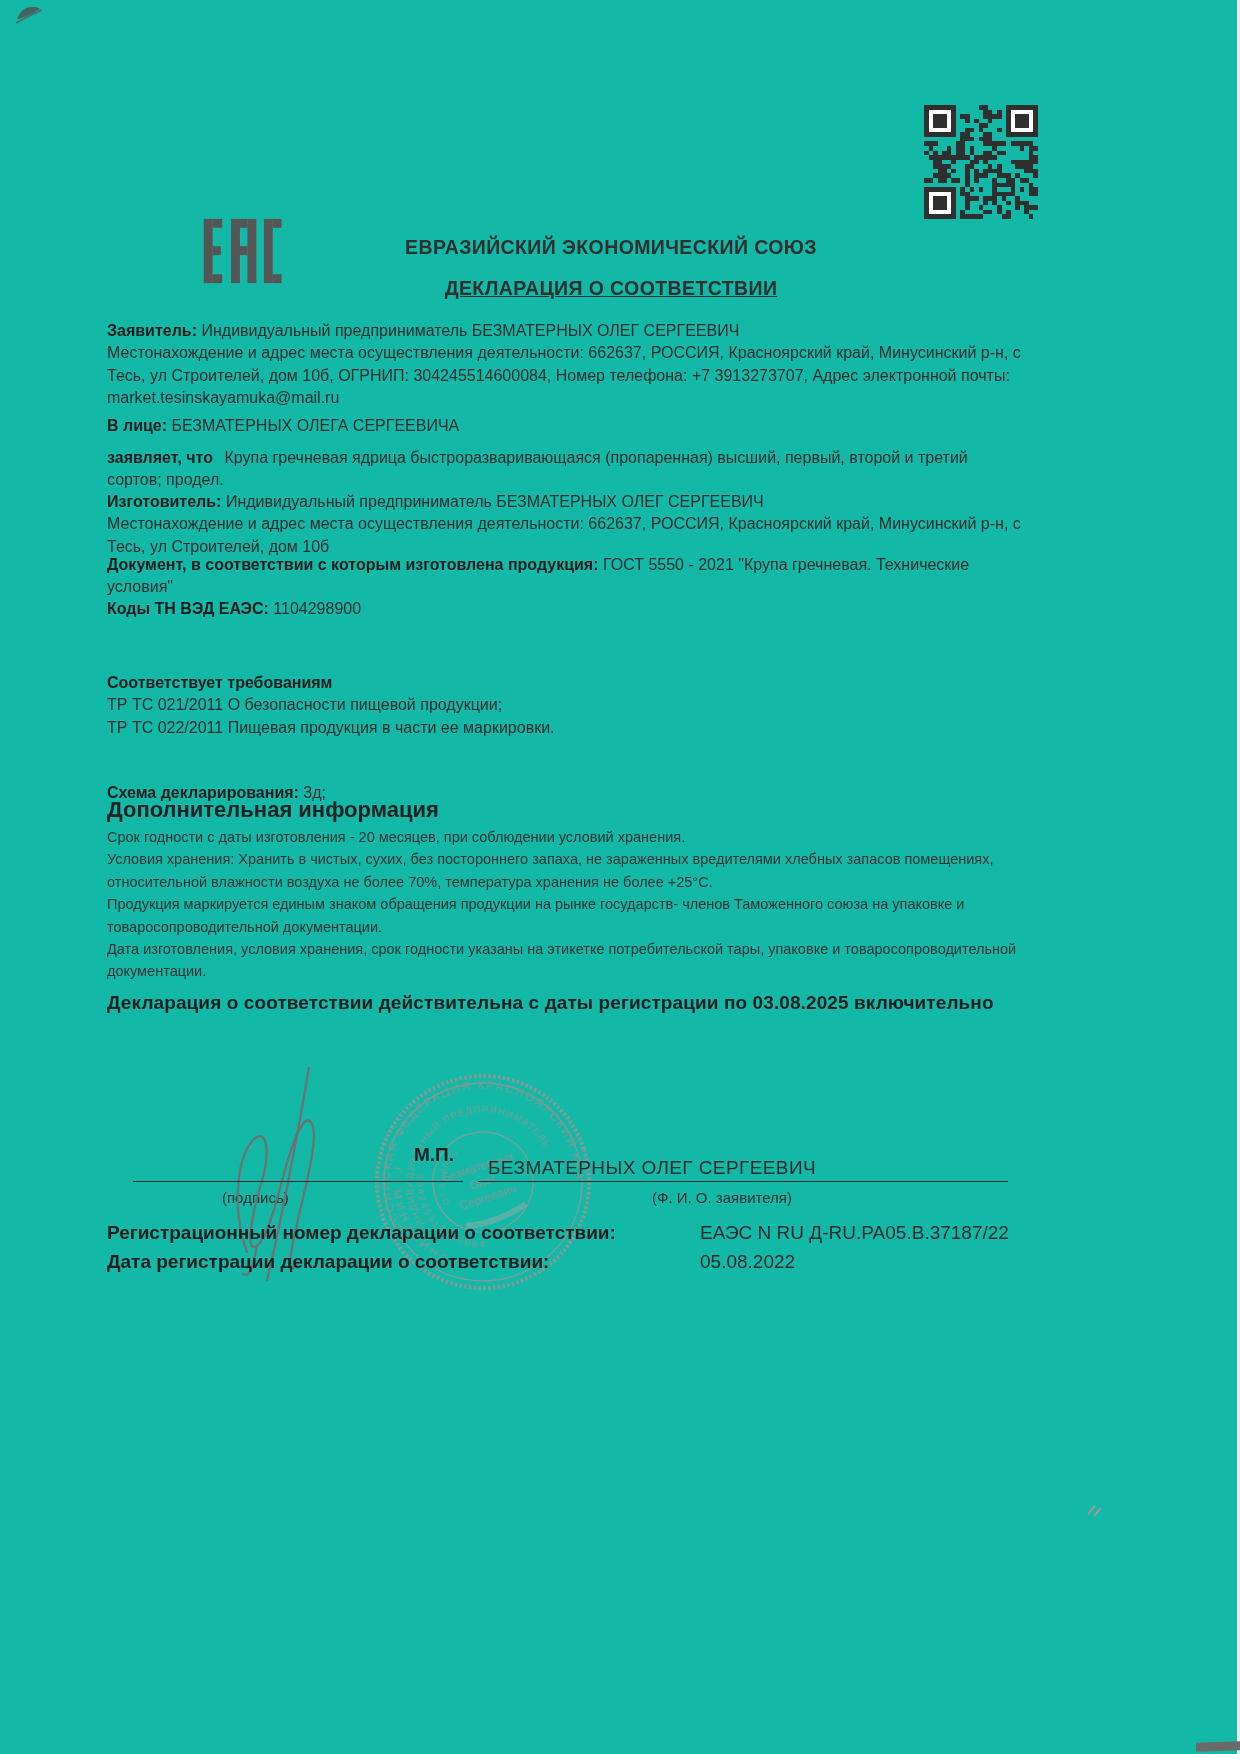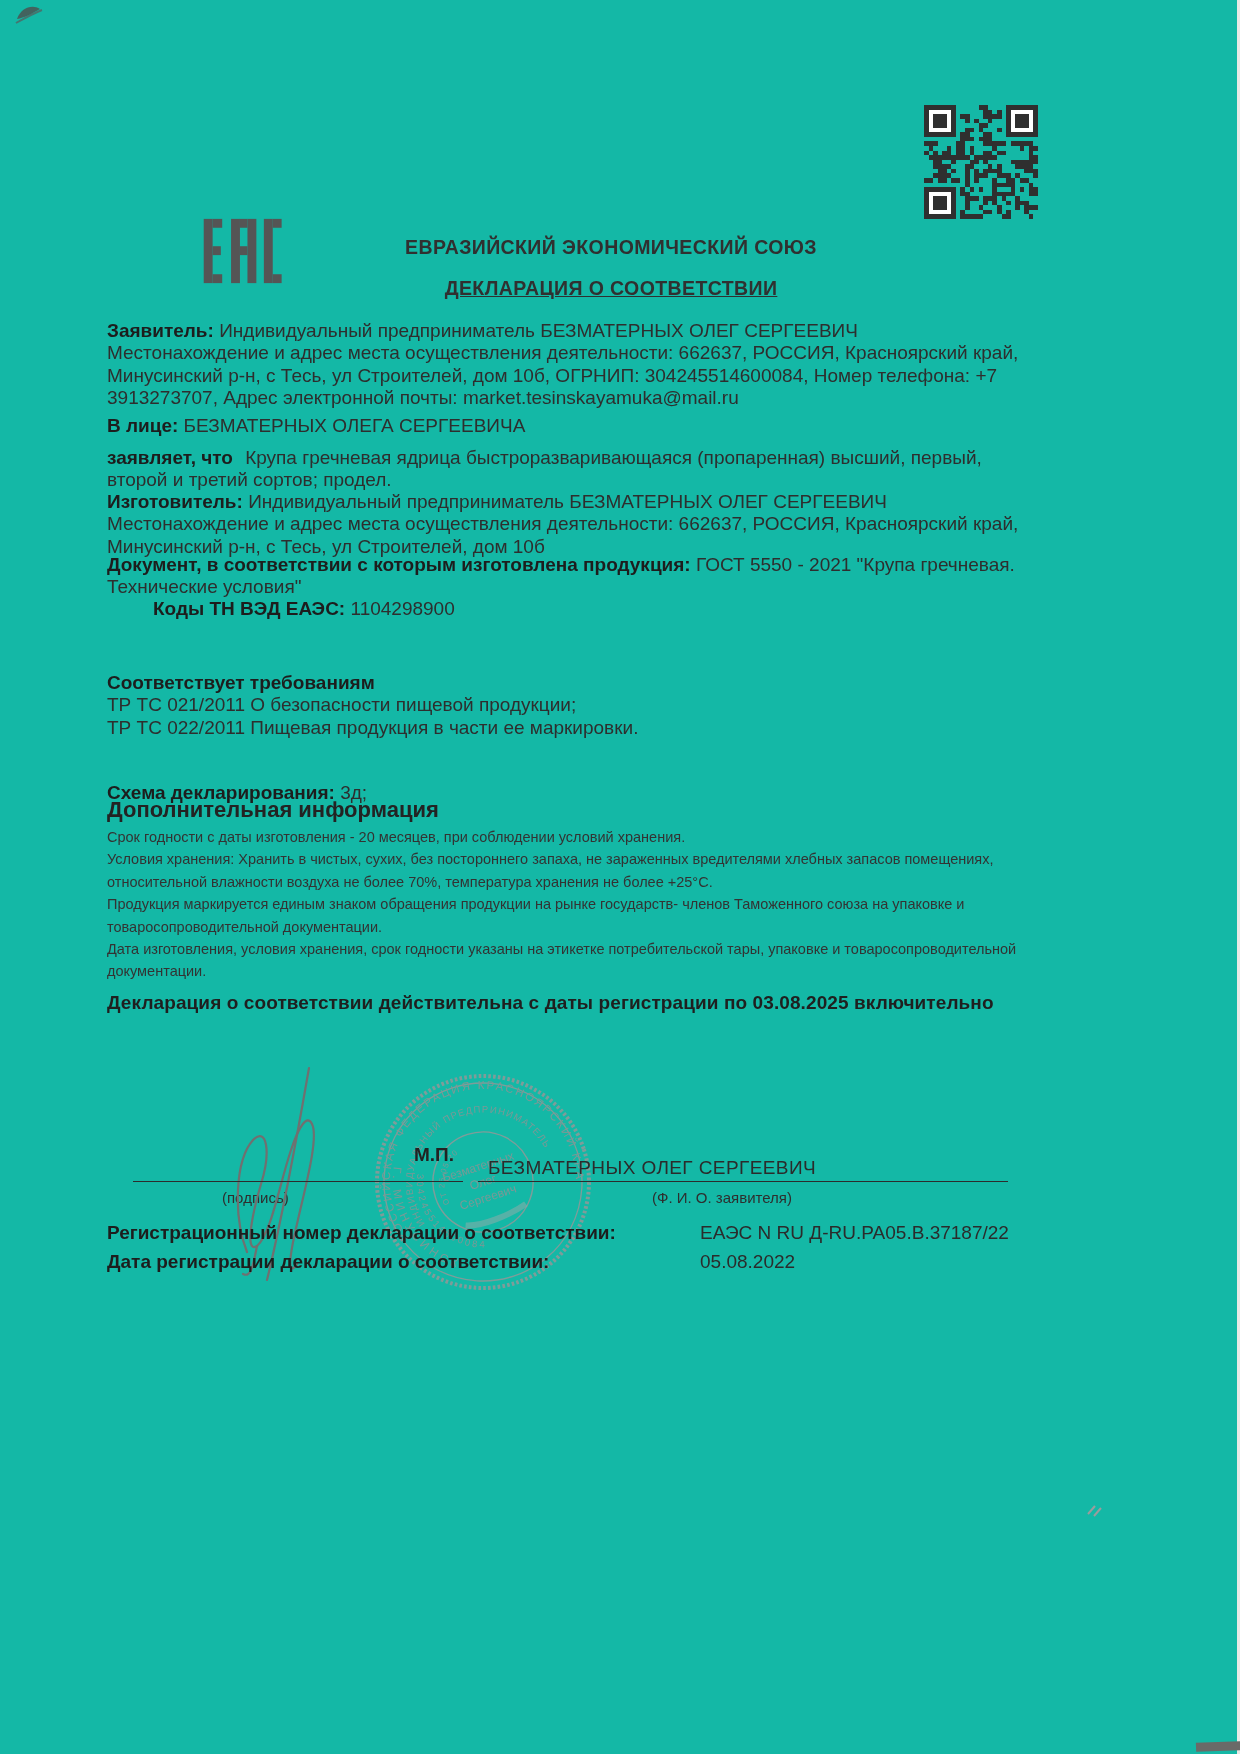--- a/index.html
+++ b/index.html
@@ -6,21 +6,21 @@
   .page{
     position:relative;
     width:1240px;height:1754px;
     margin:0 auto;
     background:#14b8a6;
     font-family:"Liberation Sans","DejaVu Sans",sans-serif;
     color:#2e2e2e;
     overflow:hidden;
   }
   .abs{position:absolute;}
-  .para{left:107px;width:915px;font-size:19px;line-height:22.4px;color:#2e2e2e;}
+  .para{left:107px;width:915px;font-size:16px;line-height:22.4px;color:#2e2e2e;}
   .b{font-weight:700;color:#1d1d1d;}
   .lblgap{margin-right:7px;}
   .title{left:116px;width:990px;text-align:center;font-size:19.5px;font-weight:600;letter-spacing:.4px;color:#303030;}
   .h-add{left:107px;font-size:22px;font-weight:600;color:#232323;}
   .small{left:107px;width:920px;font-size:14.5px;line-height:22.4px;color:#333;}
   .validity{left:107px;font-size:19px;font-weight:700;white-space:nowrap;color:#1f1f1f;letter-spacing:.1px;}
   .rule{position:absolute;border-top:1.8px solid #2c2c2c;height:0;}
   .caption{position:absolute;font-size:15px;color:#2e2e2e;}
   .regline-label{position:absolute;left:107px;font-size:19px;font-weight:700;color:#1d1d1d;white-space:nowrap;}
   .regline-value{position:absolute;left:700px;font-size:19px;color:#2b2b2b;white-space:nowrap;}
@@ -314,21 +314,21 @@
     <span class="b">Изготовитель:</span>
     <span>Индивидуальный предприниматель БЕЗМАТЕРНЫХ ОЛЕГ СЕРГЕЕВИЧ</span><br>
     <span>Местонахождение и адрес места осуществления деятельности: 662637, РОССИЯ, Красноярский край, Минусинский р-н, с Тесь, ул Строителей, дом 10б</span>
   </div>
 
   <div class="abs para" style="top:554px;">
     <span class="b">Документ, в соответствии с которым изготовлена продукция:</span>
     <span>ГОСТ 5550 - 2021 "Крупа гречневая. Технические условия"</span>
   </div>
 
-  <div class="abs para" style="top:598px;margin-left:46px;">
+  <div class="abs para" style="top:598px;">
     <span class="b">Коды ТН ВЭД ЕАЭС:</span>
     <span>1104298900</span>
   </div>
 
 
   <div class="abs para" style="top:672px;">
     <span class="b">Соответствует требованиям</span><br>
     <span>ТР ТС 021/2011 О безопасности пищевой продукции;</span><br>
     <span>ТР ТС 022/2011 Пищевая продукция в части ее маркировки.</span>
   </div>

